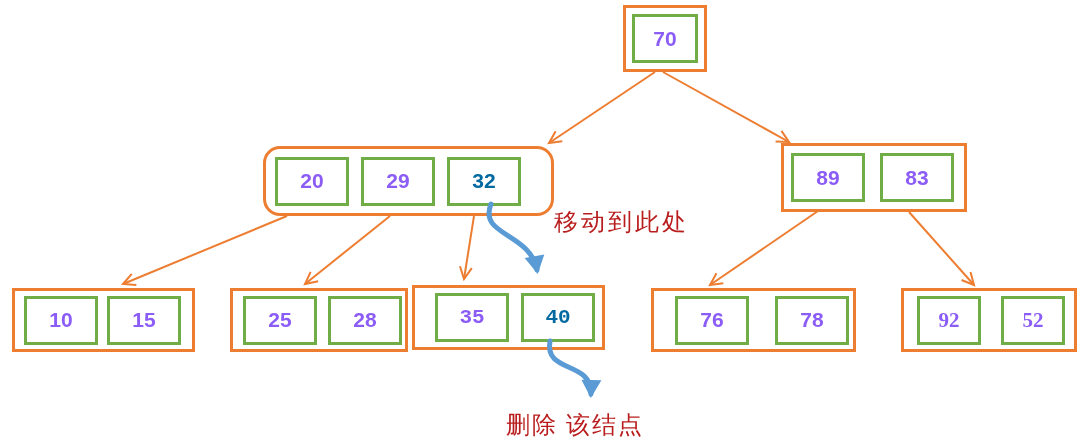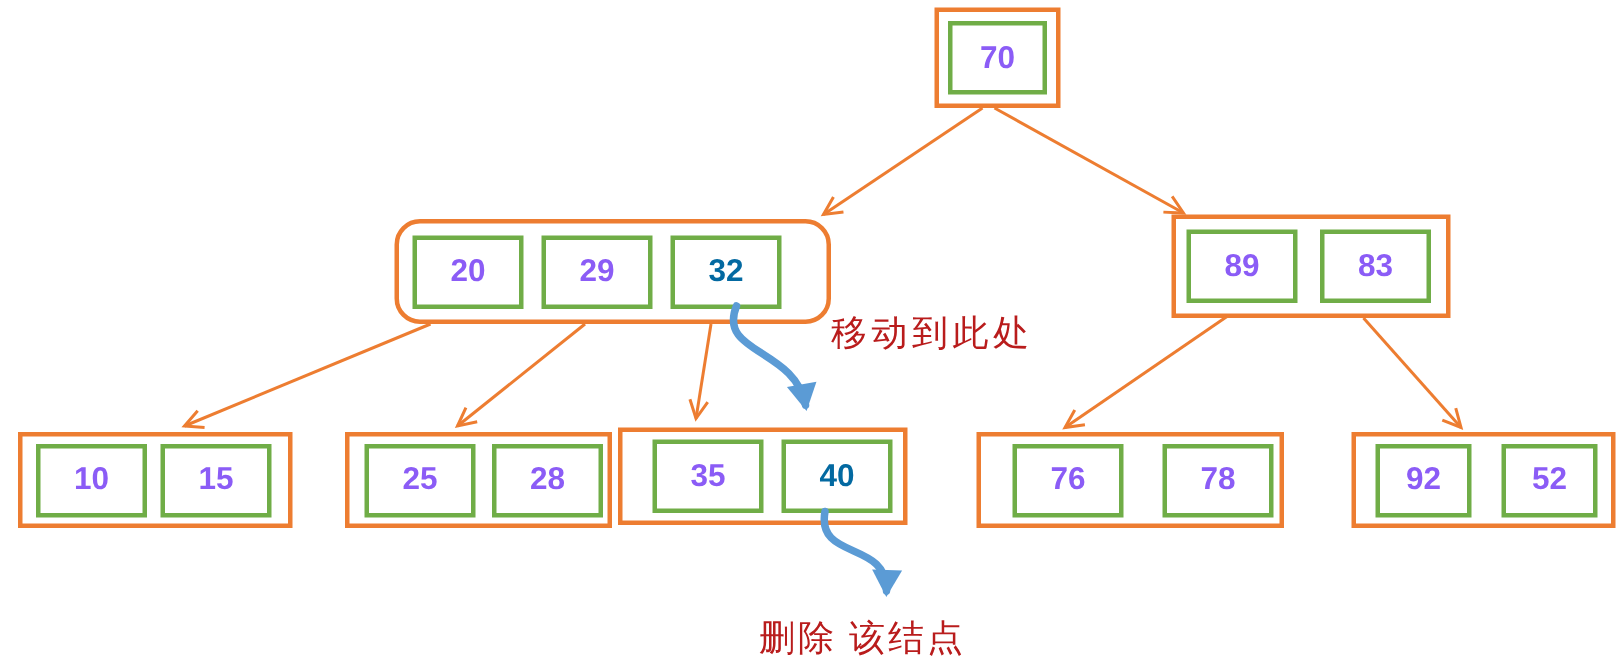--- a/index.html
+++ b/index.html
@@ -12,21 +12,21 @@
     border:3px solid #ED7D31; display:flex; align-items:center;
   }
   .key {
     box-sizing:border-box; border:3px solid #70AD47; background:#ffffff;
     width:74px; height:49px; flex:0 0 auto;
     display:flex; align-items:center; justify-content:center;
     font-size:21px; font-weight:bold; color:#8b5cf6;
   }
   .key.blue { color:#0369a1; }
   .node-root .key { width:66px; height:49px; }
-  .leaf-92-95 .key { width:64px; }
+  .leaf-92-95 .key { width:64px;font-family:Liberation Serif, serif; }
   .anno {
     position:absolute; white-space:nowrap; color:#b91c1c;
     font-family:Liberation Serif, serif; font-size:24px; letter-spacing:3px;text-align:center;
   }
   svg.edges { position:absolute; left:0; top:0; pointer-events:none; }
 </style>
 </head>
 <body>
 
 <div class="canvas">
@@ -49,21 +49,21 @@
   <div class="node" style="left:12px;top:288px;width:183px;height:64px;padding-left:9px;gap:9px;">
     <div class="key">10</div>
     <div class="key">15</div>
   </div>
 
   <div class="node" style="left:220px;top:288px;width:178px;height:64px;padding-left:10px;gap:11px;margin-left:10px;">
     <div class="key">25</div>
     <div class="key">28</div>
   </div>
 
-  <div class="node" style="left:412px;top:285px;width:193px;height:65px;padding-left:20px;gap:12px;">
+  <div class="node" style="left:412px;top:285px;width:193px;height:65px;padding-left:20px;gap:12px;font-family:Liberation Mono, monospace;">
     <div class="key">35</div>
     <div class="key blue">40</div>
   </div>
 
   <div class="node" style="left:651px;top:288px;width:205px;height:64px;padding-left:21px;gap:26px;">
     <div class="key">76</div>
     <div class="key">78</div>
   </div>
 
   <div class="node leaf-92-95" style="left:901px;top:288px;width:176px;height:64px;padding-left:13px;gap:20px;">

